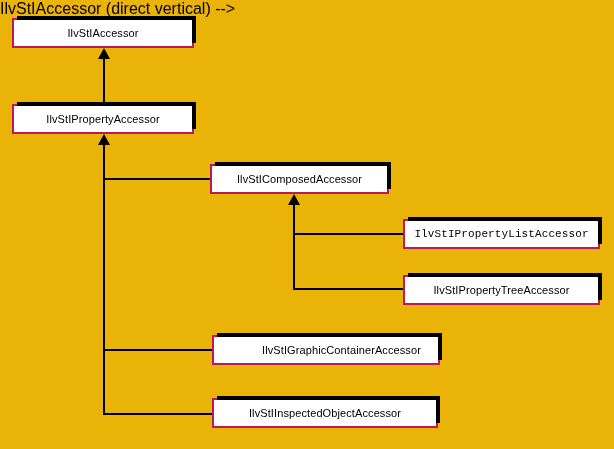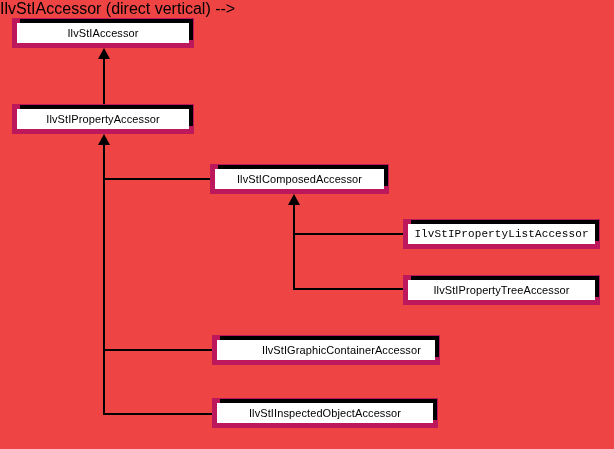--- a/index.html
+++ b/index.html
@@ -8,29 +8,29 @@
     padding: 0;
     background: #ffffff;
   }
   body {
     font-family: "Liberation Sans", "DejaVu Sans", sans-serif;
   }
   #diagram {
     position: relative;
     width: 614px;
     height: 449px;
-    background: #ef4444;
+    background: #eab308;
     overflow: hidden;
   }
   
   .node {
     position: absolute;
     box-sizing: border-box;
     background: #ffffff;
-    border: 5px solid #be185d;
+    border: 2px solid #be185d;
     display: flex;
     align-items: center;
     justify-content: center;
     z-index: 3;
   }
   .node .label {
     font-size: 11px;
     line-height: 11px;
     color: #000000;
     white-space: nowrap;

